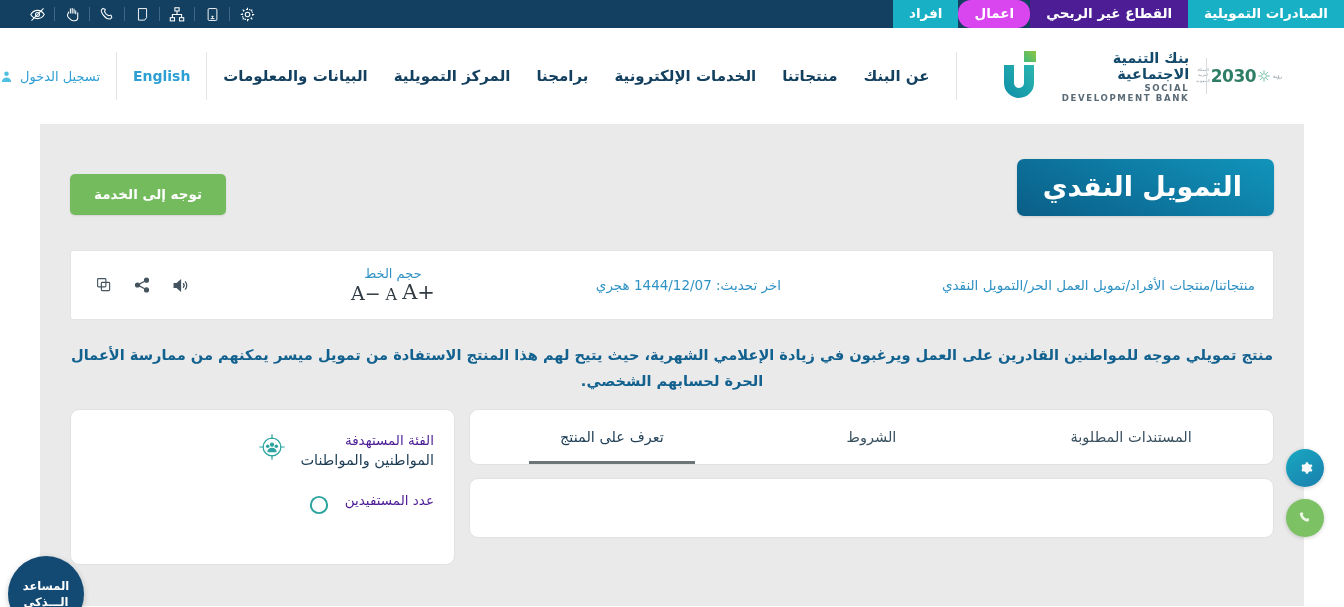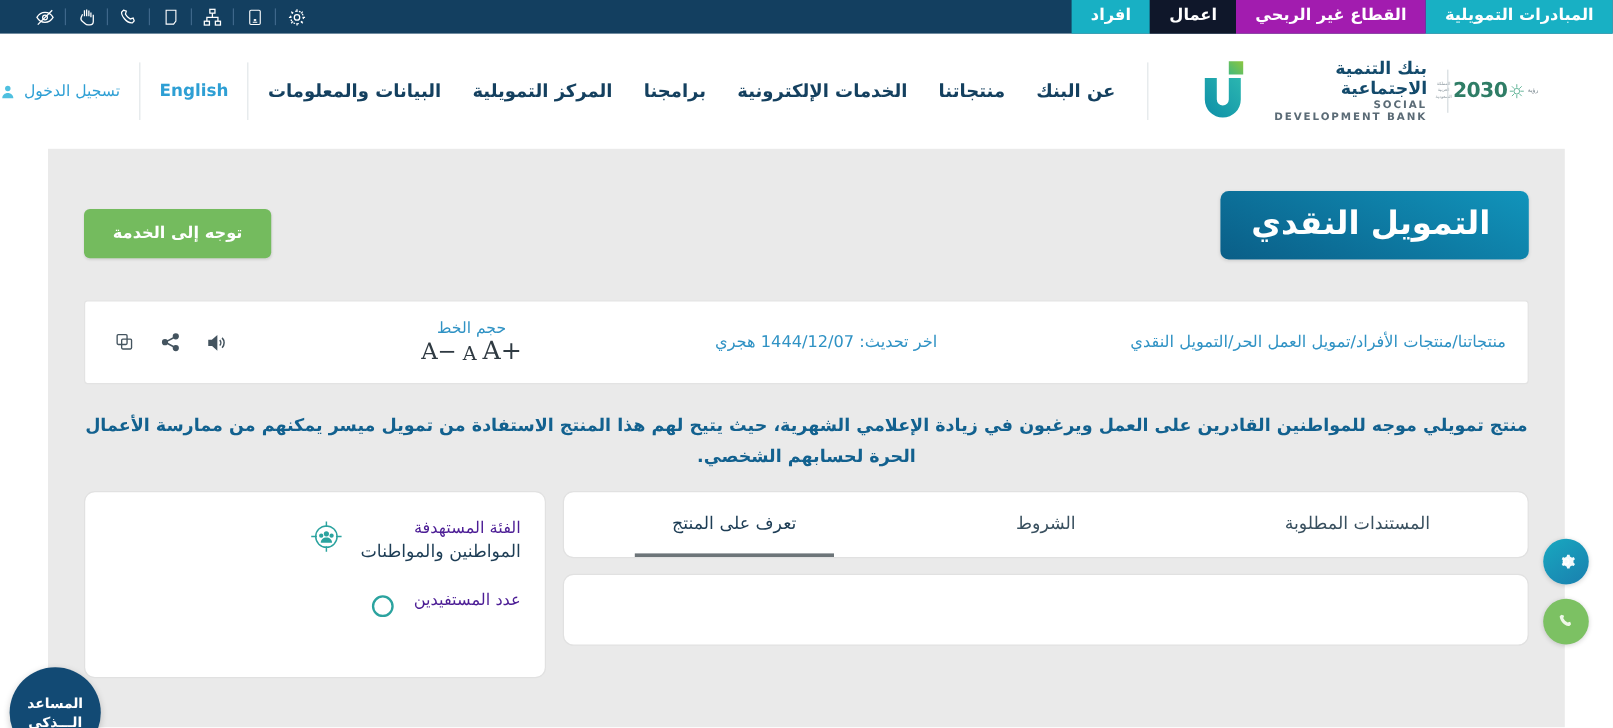--- a/index.html
+++ b/index.html
@@ -17,22 +17,22 @@
     display:flex;align-items:stretch;justify-content:space-between;
     position:relative;
   }
   .topbar-tabs{display:flex;align-items:stretch;height:28px;}
   .toptab{
     display:flex;align-items:center;justify-content:center;
     padding:0 16px;font-size:13.5px;font-weight:700;color:#ffffff;
     white-space:nowrap;line-height:1;cursor:pointer;
   }
   .toptab.teal{background:#18b0c4;}
-  .toptab.blue{background:#0f172a;}
-  .toptab.grey{background:#a21caf;}
+  .toptab.blue{background:#d946ef;border-radius:13px;}
+  .toptab.grey{background:#4c1d95;}
   .toptab.teal2{background:#18b0c4;}
 
   .topbar-icons{
     display:flex;align-items:center;gap:0;padding-right:0;padding-left:20px;
     margin-right:auto;
   }
   .ic{
     width:34px;height:28px;display:flex;align-items:center;justify-content:center;
     color:#ffffff;cursor:pointer;
   }

